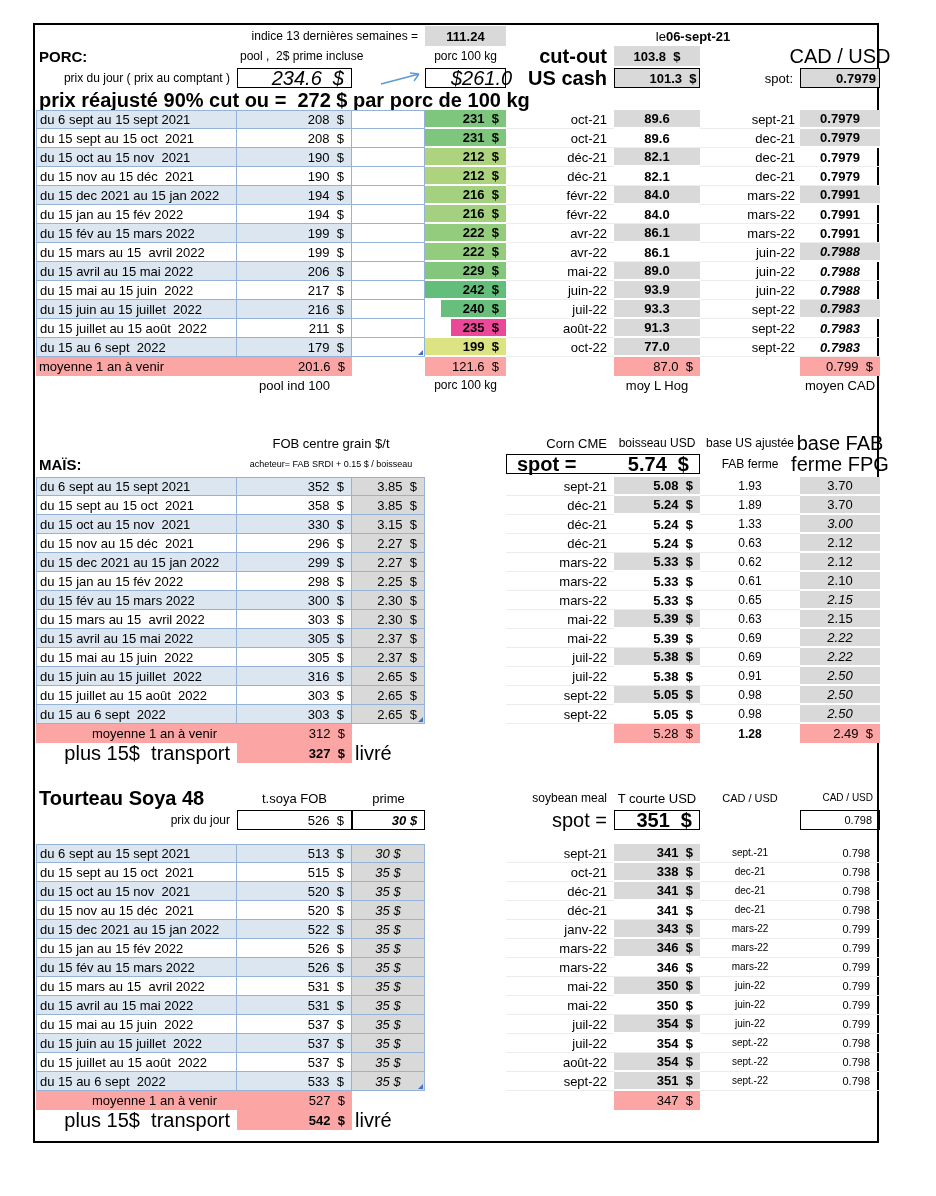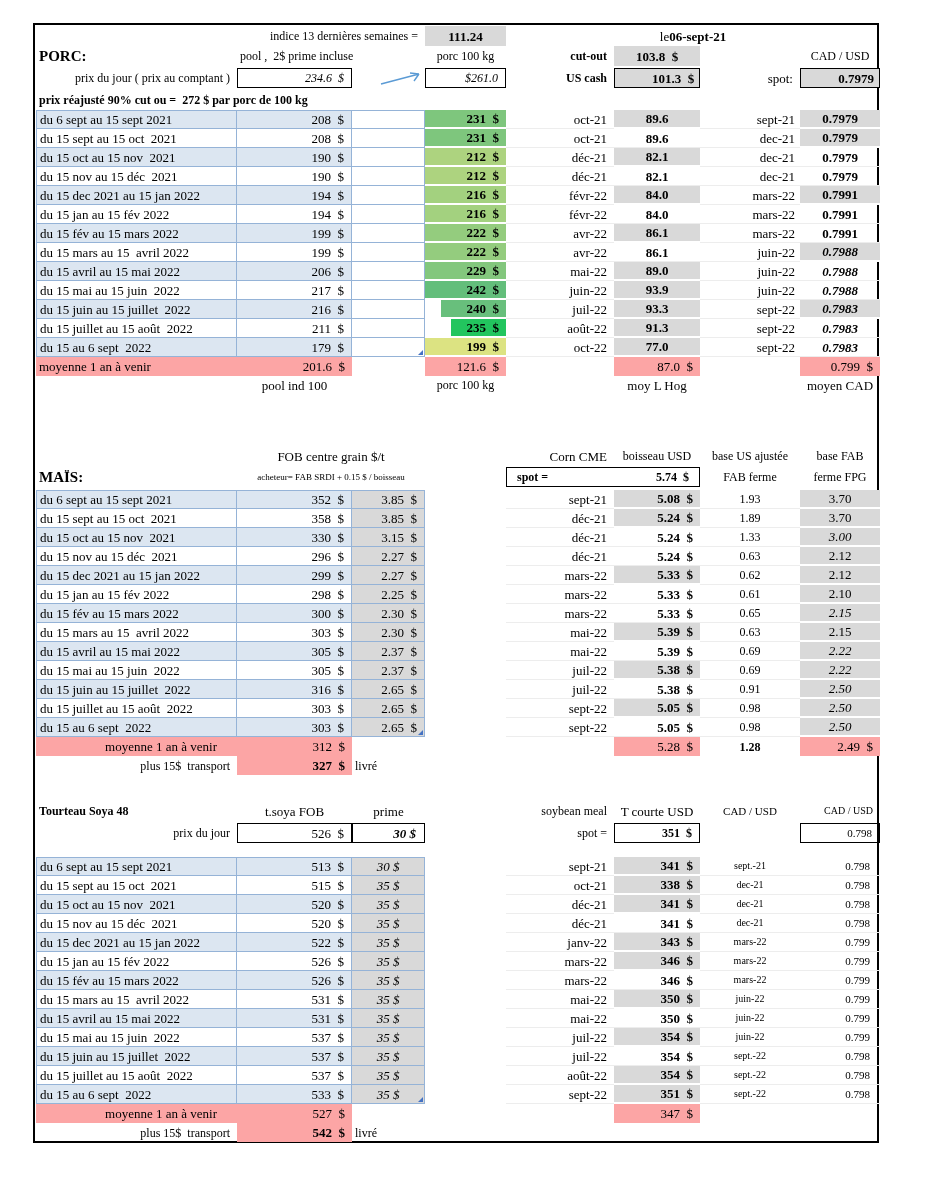--- a/index.html
+++ b/index.html
@@ -1,28 +1,28 @@
 <!DOCTYPE html>
 <html><head>
 <meta charset="utf-8">
 <style>
   html,body{margin:0;padding:0;background:#fff;}
   body{width:936px;height:1196px;font-family:"Liberation Sans",sans-serif;color:#000;}
-  .sheet{position:relative;width:936px;height:1196px;overflow:hidden;background:#fff;font-family:Liberation Serif, serif;}
+  .sheet{position:relative;width:936px;height:1196px;overflow:hidden;background:#fff;}
   .frame{position:absolute;left:33px;top:23px;width:846px;height:1120px;border:2px solid #000;box-sizing:border-box;pointer-events:none;}
   .content{position:absolute;left:36px;top:26px;width:844px;}
   .row{display:grid;grid-template-columns:201px 115px 73px 81px 108px 86px 100px 80px;}
   .r18{height:18px}.r19{height:19px}.r20{height:20px}.r22{height:22px}.r24{height:24px}
   .c{display:flex;align-items:center;box-sizing:border-box;font-size:13px;line-height:1;white-space:pre;position:relative;min-width:0;}
   .left{padding-left:3px}
   .right{justify-content:flex-end;padding-right:7px}
   .ctr{justify-content:center}
   .pr6{padding-right:5px}.pr10{padding-right:10px}.pr20{padding-right:20px}
   .b{font-weight:700}.i{font-style:italic}
-  .f9{font-size:9px}.f10{font-size:10px}.f11{font-size:11px}.f12{font-size:12px}.f14{font-size:12px}.f15{font-size:15px}
+  .f9{font-size:9px}.f10{font-size:10px}.f11{font-size:11px}.f12{font-size:12px}.f14{font-size:20px}.f15{font-size:15px}
   .grayh{background:#D9D9D9}
   .gray{background:#D9D9D9;border-bottom:2px solid #fff}
   .gray2{background:#D9D9D9}
   .wsep{border-bottom:2px solid #fff}
   .sep{border-bottom:1px solid #EDEDED}
   .orange{background:#fca5a5}
   .bandb{background:#DCE6F1}
   .bba{border:1px solid #95B3D7;border-top:none}
   .bbb{border:1px solid #95B3D7;border-top:none;border-left:none}
   .btop{border-top:1px solid #95B3D7}
@@ -183,21 +183,21 @@
           <div class="c right b wsep" style="background: rgb(104, 191, 124); margin-left: 16px;">240  $</div>
           <div class="c right sep">juil-22</div>
           <div class="c ctr b gray">93.3</div>
           <div class="c right pr6 sep">sept-22</div>
           <div class="c ctr b gray i">0.7983</div>
         </div>
         <div class="row r19">
           <div class="c left bba">du 15 juillet au 15 août  2022</div>
           <div class="c right bbb">211  $</div>
           <div class="c bbb"></div>
-          <div class="c right b wsep" style="background: #22c55e; margin-left: 26px;">235  $</div>
+          <div class="c right b wsep" style="background: #ec4899; margin-left: 26px;">235  $</div>
           <div class="c right sep">août-22</div>
           <div class="c ctr b gray">91.3</div>
           <div class="c right pr6 sep">sept-22</div>
           <div class="c ctr b sep i">0.7983</div>
         </div>
         <div class="row r19">
           <div class="c left bba bandb">du 15 au 6 sept  2022</div>
           <div class="c right bbb bandb">179  $</div>
           <div class="c bbb marker"></div>
           <div class="c right b wsep" style="background: rgb(220, 227, 130);">199  $</div>
@@ -223,21 +223,21 @@
       <div class="c"></div>
       <div class="c ctr">pool ind 100</div>
       <div class="c"></div>
       <div class="c ctr f12">porc 100 kg</div>
       <div class="c"></div>
       <div class="c ctr">moy L Hog</div>
       <div class="c"></div>
       <div class="c ctr">moyen CAD</div>
     </div>
 
-    <div class="row r20" style="margin-top:52px">
+    <div class="row r20" style="margin-top:39px">
       <div class="c"></div>
       <div class="c ctr" style="grid-column:2/4">FOB centre grain $/t</div>
       <div class="c"></div>
       <div class="c right">Corn CME</div>
       <div class="c ctr f12">boisseau USD</div>
       <div class="c ctr f12">base US ajustée</div>
       <div class="c ctr f14">base FAB</div>
     </div>
 
     <div class="row r22">

